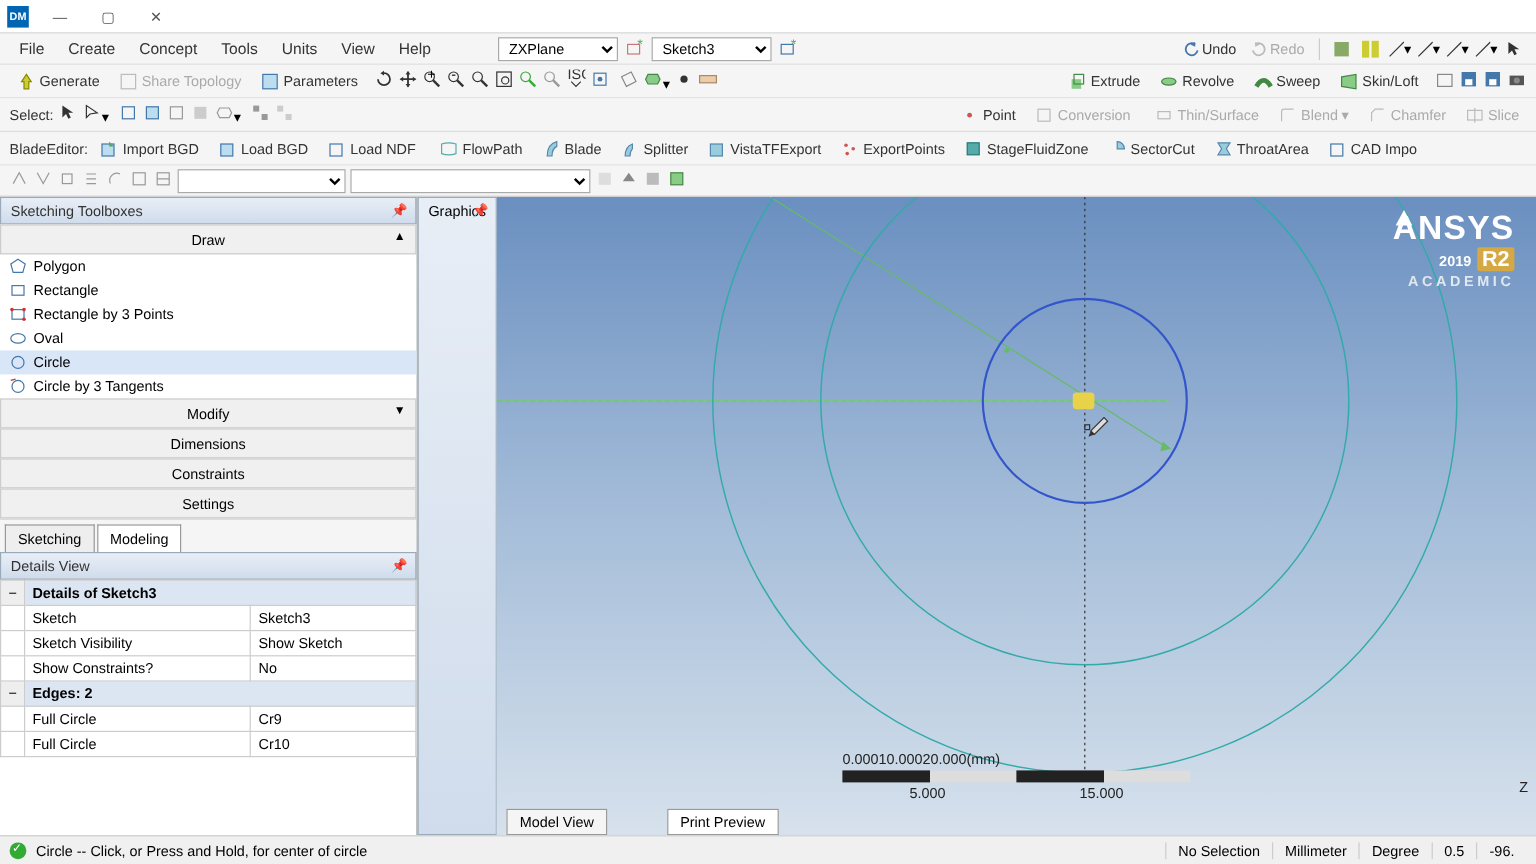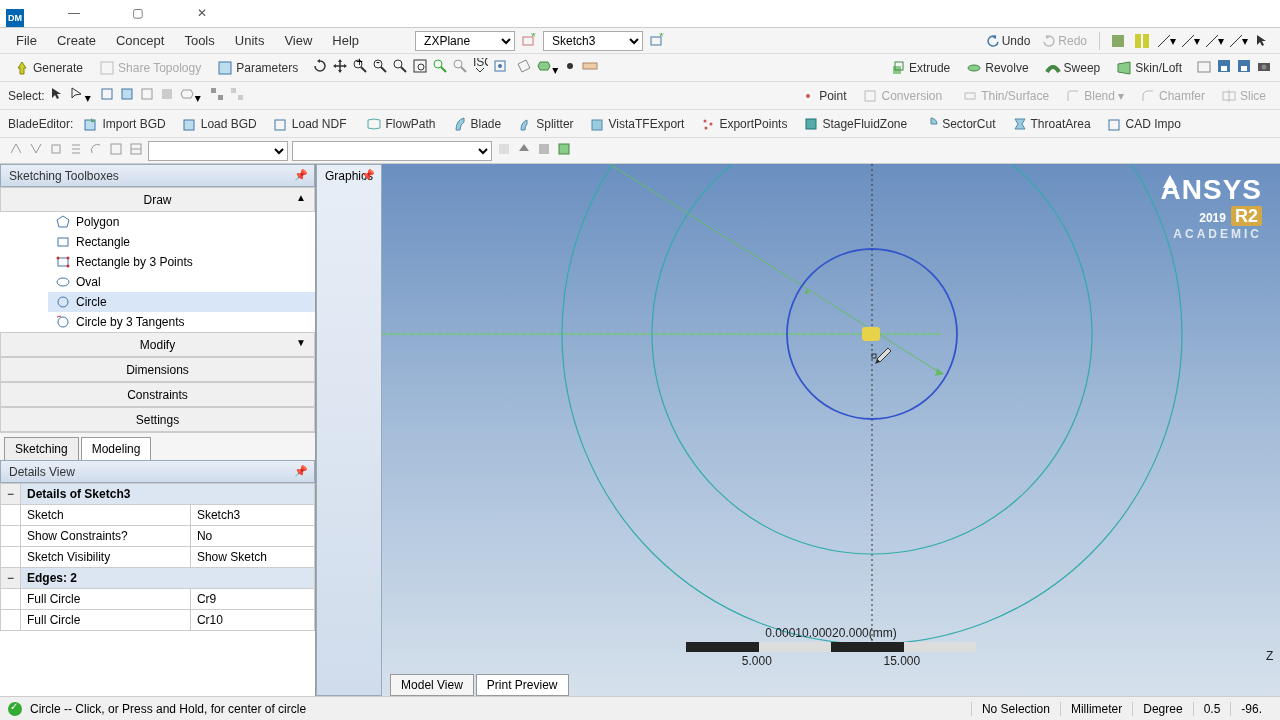--- a/index.html
+++ b/index.html
@@ -1,19 +1,19 @@
 <!DOCTYPE html>
 <html><head>
 <meta charset="utf-8">
 <style>
 * { margin: 0; padding: 0; box-sizing: border-box; font-family: "Segoe UI", Tahoma, sans-serif; font-size: 12px; }
 body { width: 1280px; height: 720px; overflow: hidden; background: #fff; display: flex; flex-direction: column; }
 
 
-.titlebar { height: 28px; background: #fff; display: flex; align-items: flex-end; border-bottom: 1px solid #ccc; gap: 24px; }
+.titlebar { height: 28px; background: #fff; display: flex; align-items: center; border-bottom: 1px solid #ccc; }
 .titlebar .dm-icon { width: 18px; height: 18px; background: #0066b3; color: #fff; font-size: 9px; font-weight: bold; display: flex; align-items: center; justify-content: center; margin: 0 6px; }
 .titlebar .title { flex: 1; color: #333; font-size: 13px; }
 .titlebar .winbtn { width: 40px; height: 28px; display: flex; align-items: center; justify-content: center; color: #555; }
 
 
 .menubar { height: 26px; background: #f5f5f5; display: flex; align-items: center; padding: 0 8px; gap: 4px; border-bottom: 1px solid #ddd; }
 .menubar .menu-item { padding: 3px 8px; color: #333; font-size: 13px; text-align: center; }
 .menubar .spacer { flex: 1; }
 .menubar .plane-select { width: 100px; height: 20px; border: 1px solid #aaa; background: #fff; font-size: 12px; padding: 0 4px; }
 .menubar .tb-ico { width: 20px; height: 20px; display: flex; align-items: center; justify-content: center; }
@@ -36,27 +36,27 @@
 .toolbar4 .lbl { color: #333; }
 
 
 .toolbar5 { height: 26px; background: #f5f5f5; display: flex; align-items: center; padding: 0 8px; gap: 4px; border-bottom: 1px solid #ccc; }
 .toolbar5 select { height: 20px; border: 1px solid #aaa; background: #fff; }
 
 
 .main { flex: 1; display: flex; overflow: hidden; }
 
 
-.left { width: 316px; display: flex; flex-direction: column; border-right: 1px solid #999; }
+.left { width: 348px; display: flex; flex-direction: column; border-right: 1px solid #999; }
 .panel-header { background: linear-gradient(#e8eef6, #d0dcec); border: 1px solid #9ab; padding: 3px 8px; font-size: 13px; color: #333; position: relative; }
 .panel-header .pin { position: absolute; right: 6px; top: 4px; font-size: 11px; color: #666; }
 
 .section-hdr { background: #f0f0f0; border: 1px solid #ccc; text-align: center; padding: 4px; font-size: 13px; position: relative; }
 .section-hdr .arrow { position: absolute; right: 8px; top: 4px; font-size: 10px; }
-.draw-list { background: #fff; padding-left: 48px; }
+.draw-list { background: #fff; }
 .draw-item { display: flex; align-items: center; gap: 6px; padding: 3px 8px; font-size: 13px; }
 .draw-item.selected { background: #d9e6f7; }
 .draw-item .dicon { width: 14px; height: 14px; }
 
 .tabs { display: flex; gap: 2px; padding: 4px 4px 0 4px; background: #f5f5f5; border-top: 1px solid #ccc; }
 .tab { padding: 4px 10px; border: 1px solid #999; border-bottom: none; background: #fff; font-size: 12px; }
 .tab.inactive { background: #eee; }
 
 .details { flex: 1; display: flex; flex-direction: column; }
 .details-table { width: 100%; border-collapse: collapse; }
@@ -78,26 +78,26 @@
 .brand .ver .r2 { background: #d4a843; color: #fff; padding: 0 4px; border-radius: 2px; font-size: 18px; }
 .brand .acad { font-size: 12px; letter-spacing: 3px; color: #e0e8f0; }
 
 .triad { position: absolute; right: 20px; bottom: 60px; }
 
 .brand .logo-wrap { display: flex; align-items: baseline; justify-content: flex-end; gap: 4px; }
 
 .scalebar { position: absolute; left: 50%; transform: translateX(-50%); bottom: 28px; color: #222; font-size: 12px; text-align: center; }
 .scalebar .bar { display: flex; height: 10px; width: 290px; margin: 2px auto; }
 .scalebar .bar div { flex: 1; }
-.scalebar .nums-top { display: flex; justify-content: center; width: 290px; margin-top: 32px; }
+.scalebar .nums-top { display: flex; justify-content: flex-start; width: 290px; margin-top: 32px; }
 .scalebar .nums-bot { display: flex; justify-content: space-around; width: 290px; }
 
 .bottom-tabs { position: absolute; left: 8px; bottom: 0; display: flex; gap: 2px; }
 .bottom-tabs .btab { padding: 3px 10px; border: 1px solid #999; background: #f5f5f5; font-size: 12px; }
-.bottom-tabs .btab.active { background: #fff; }
+.bottom-tabs .btab.active { background: #fff; margin-left: 48px; }
 
 
 .statusbar { height: 24px; background: #f0f0f0; border-top: 1px solid #ccc; display: flex; align-items: center; padding: 0 8px; font-size: 12px; }
 .statusbar .ok { width: 14px; height: 14px; border-radius: 50%; background: #3a3; margin-right: 8px; position: relative; }
 .statusbar .ok::after { content: "✓"; color: #fff; font-size: 10px; position: absolute; left: 2px; top: -1px; }
 .statusbar .sp { flex: 1; }
 .statusbar .cell { border-left: 1px solid #ccc; padding: 0 10px; }
 </style>
 </head>
 <body>
@@ -554,27 +554,27 @@
               <td class="grp-toggle">−</td>
               <td class="grp" colspan="2">Details of Sketch3</td>
             </tr>
         <tr>
               <td></td>
               <td>Sketch</td>
               <td class="val">Sketch3</td>
             </tr>
         <tr>
               <td></td>
-              <td>Show Constraints?</td>
-              <td class="val">No</td>
+              <td>Sketch Visibility</td>
+              <td class="val">Show Sketch</td>
             </tr>
         <tr>
               <td></td>
-              <td>Sketch Visibility</td>
-              <td class="val">Show Sketch</td>
+              <td>Show Constraints?</td>
+              <td class="val">No</td>
             </tr>
         <tr>
               <td class="grp-toggle">−</td>
               <td class="grp" colspan="2">Edges: 2</td>
             </tr>
         <tr>
               <td></td>
               <td>Full Circle</td>
               <td class="val">Cr9</td>
             </tr>

